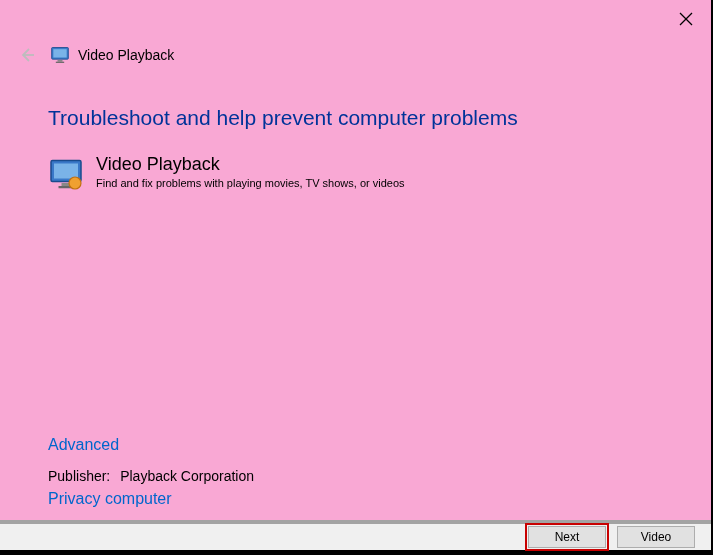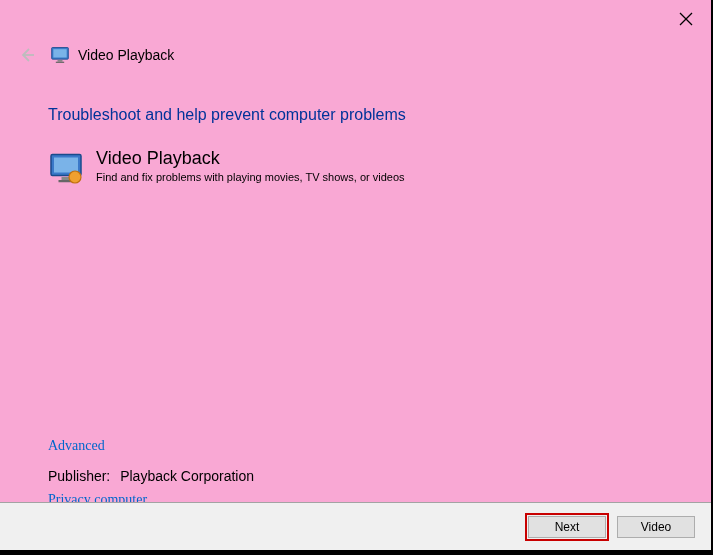--- a/index.html
+++ b/index.html
@@ -64,21 +64,21 @@
     }
     .header-title {
       font-size: 14px;
       color: #000;
     }
     .content {
       padding: 34px 48px 0 48px;
     }
     .content-heading {
       color: #003399;
-      font-size: 16px;
+      font-size: 21px;
       font-weight: 400;
       margin-bottom: 24px;
     }
     .trouble-item {
       display: flex;
       align-items: flex-start;
       gap: 12px;
     }
     .trouble-icon {
       width: 36px;
@@ -96,47 +96,46 @@
       font-size: 11px;
       color: #000;
     }
     .lower-links {
       position: absolute;
       left: 48px;
       bottom: 96px;
     }
     .link {
       color: #0066cc;
-      font-size: 14px;
+      font-size: 16px;
       cursor: pointer;
       display: inline-block;
-      font-family: Liberation Serif, serif;
     }
     .publisher-row {
       position: absolute;
       left: 48px;
       bottom: 66px;
       font-size: 14px;
       color: #000;
     }
     .publisher-row .label { display: inline; text-align: center; }
     .publisher-row .value { display: inline; margin-left: 6px; }
     .privacy-row {
       position: absolute;
       left: 48px;
       bottom: 42px;
     }
     .button-bar {
       position: absolute;
       bottom: 0;
       left: 0;
       right: 0;
-      height: 48px;
+      height: 30px;
       background: #f0f0f0;
-      border-top: 1px solid #a3a3a3;
+      border-top: 4px solid #a3a3a3;
       display: flex;
       justify-content: flex-end;
       align-items: center;
       padding-right: 16px;
       gap: 8px;
     }
     .btn {
       min-width: 78px;
       height: 22px;
       background: #e1e1e1;

